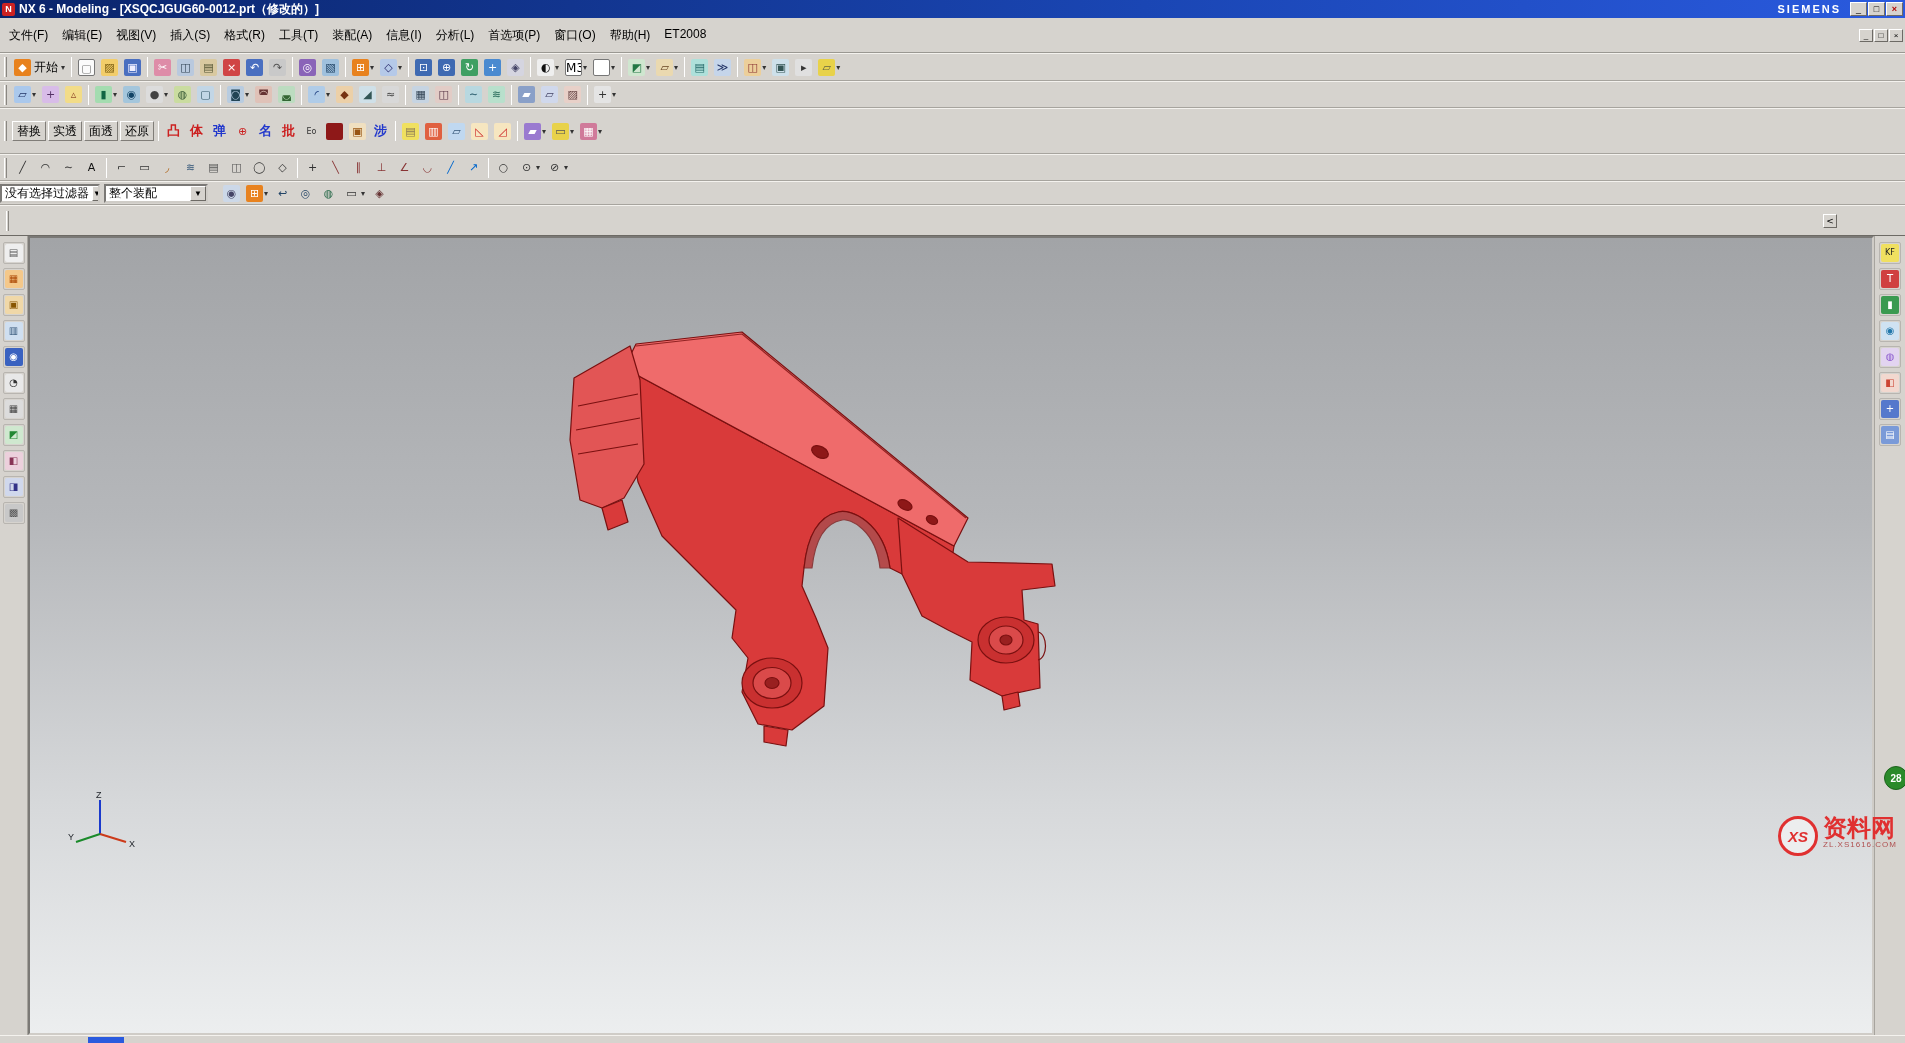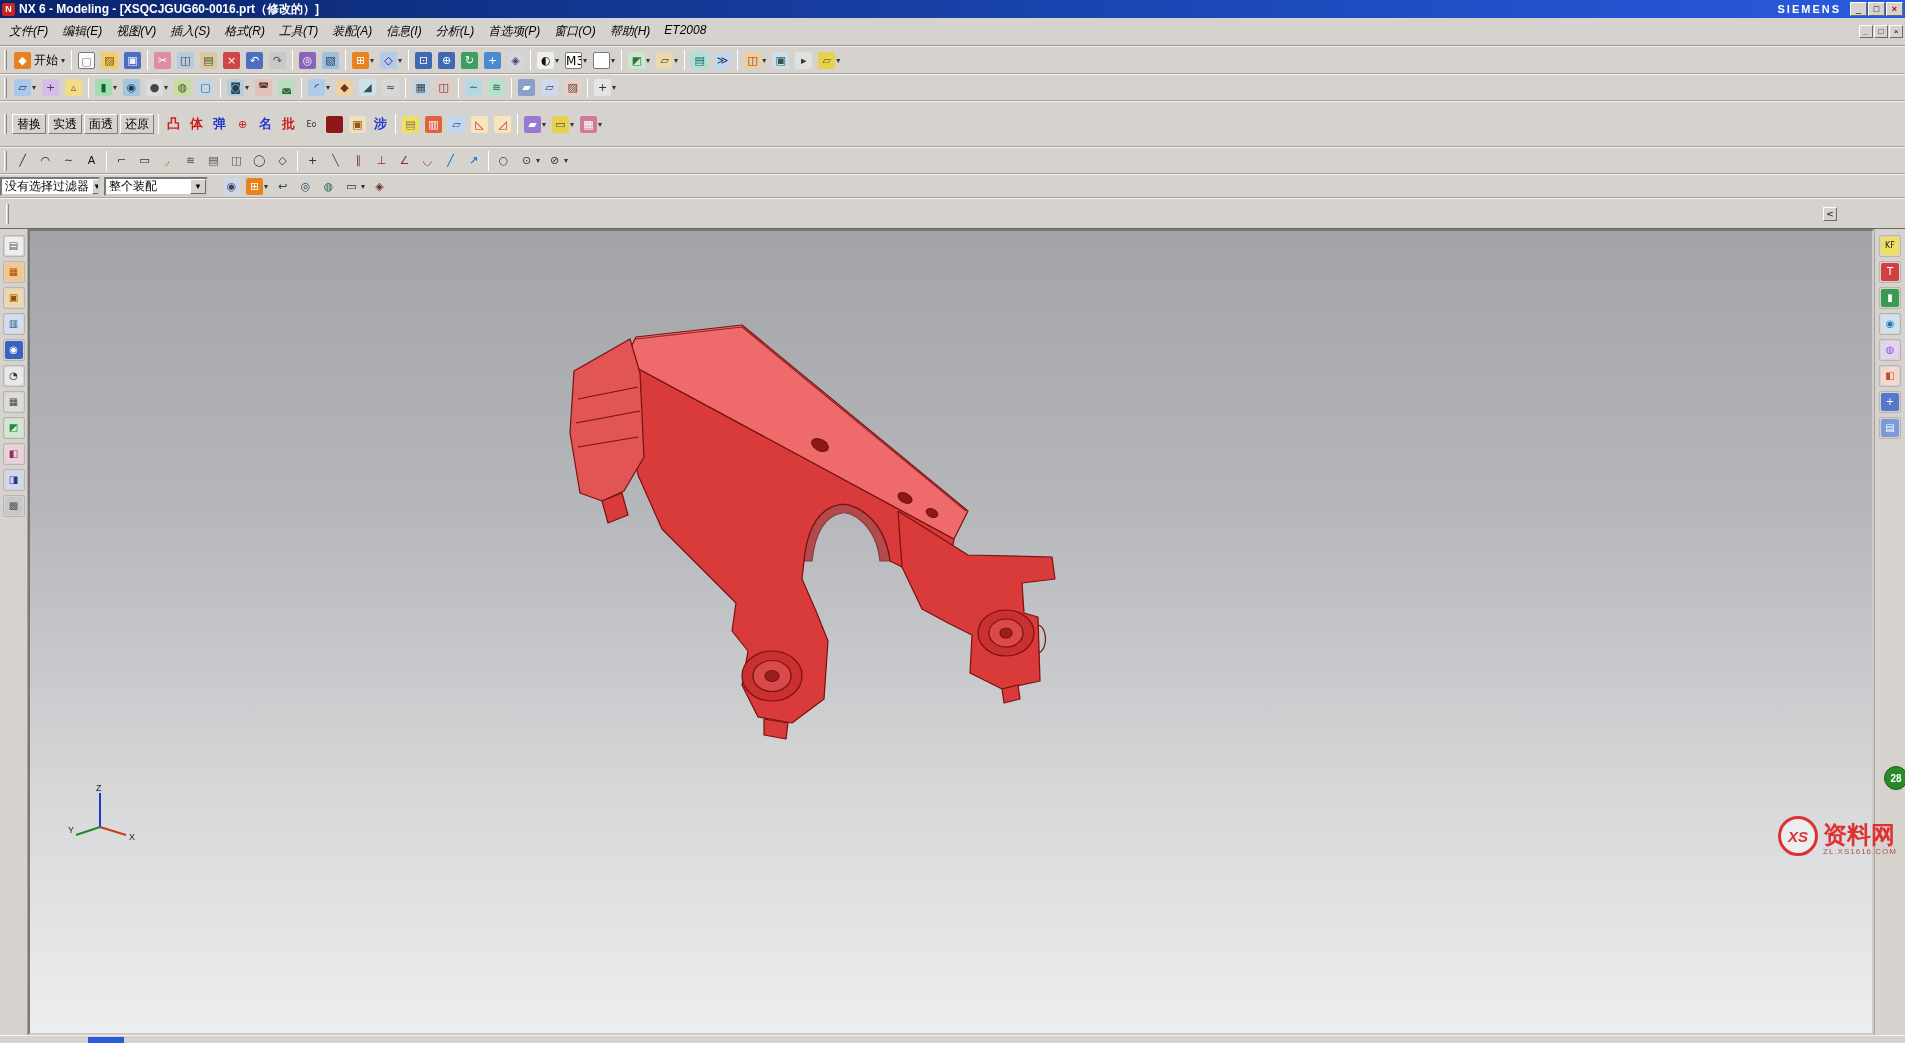--- a/index.html
+++ b/index.html
@@ -14,21 +14,21 @@
   .nx-logo { width:13px; height:13px; background:#cc2222; color:#fff; font-size:9px; font-weight:bold;
     text-align:center; line-height:13px; margin-right:4px; border-radius:2px; }
   .title-text { font-weight:bold; font-size:12px; white-space:nowrap; }
   .tb-spacer { flex:1; }
   .brand { font-weight:bold; letter-spacing:2px; font-size:11px; margin-right:8px; }
   .win-btn { width:17px; height:14px; background:#d6d3ce; color:#000; border:1px solid;
     border-color:#fff #6d6a65 #6d6a65 #fff; font-size:9px; line-height:12px; text-align:center; margin-left:1px; }
   .win-btn.close { color:#b00000; font-weight:bold; }
 
   
-  .menubar { height:28px; display:flex; align-items:center; border-bottom:1px solid #9a9892; flex:0 0 auto; padding-left:2px;font-style:italic; }
+  .menubar { height:35px; display:flex; align-items:center; border-bottom:1px solid #9a9892; flex:0 0 auto; padding-left:2px; }
   .menu-item { padding:1px 7px; white-space:nowrap; cursor:default; }
   .mdi-btn { width:14px; height:13px; background:#d6d3ce; border:1px solid; border-color:#fff #6d6a65 #6d6a65 #fff;
     font-size:8px; line-height:11px; text-align:center; margin-left:1px; }
   .mdi-group { margin-left:auto; margin-right:2px; display:flex; }
 
   
   .toolbar-row { display:flex; align-items:center; border-top:1px solid #f4f2ee; border-bottom:1px solid #a7a49e;
     padding:1px 2px; flex:0 0 auto; }
   .row-std  { height:28px; }
   .row-feat { height:27px; }
@@ -85,41 +85,41 @@
   .f-hole  { fill:var(--model_hole); }
   .ln  { stroke:#9c1f1f; fill:none; stroke-width:1; }
   .hl  { stroke:#f5a0a0; fill:none; stroke-width:2; opacity:.8; }
   .jcut{ stroke:var(--model_edge); fill:none; }
 
   .triad { position:absolute; left:38px; top:552px; width:72px; height:62px; }
   .triad line { stroke-width:2; }
   .triad text { font-size:9px; fill:#22262c; font-family:"Liberation Sans",sans-serif; }
 
   
-  .watermark { position:absolute; left:1778px; top:816px; display:flex; align-items:flex-end; z-index:5; }
+  .watermark { position:absolute; left:1778px; top:816px; display:flex; align-items:flex-start; z-index:5; }
   .wm-logo { width:40px; height:40px; border:3px solid #e03030; border-radius:50%; color:#e03030;
     font-style:italic; font-weight:bold; font-size:15px; display:flex; align-items:center; justify-content:center;
     background:rgba(255,255,255,.5); margin-right:5px; }
   .wm-title { color:#e03030; font-weight:bold; font-size:24px; line-height:24px; }
   .wm-sub { color:#b05050; font-size:8px; letter-spacing:1px; }
   .badge { position:absolute; left:1884px; top:766px; width:24px; height:24px; border-radius:50%;
     background:#2a8a2a; color:#fff; font-size:10px; font-weight:bold; display:flex; align-items:center;
     justify-content:center; z-index:5; border:1px solid #1d621d; }
 
   .bottomstrip { height:8px; background:#d6d3ce; border-top:1px solid #f4f2ee; flex:0 0 auto; position:relative; }
   .taskbar-fragment { position:absolute; left:88px; top:1px; width:36px; height:7px; background:#2a5ade; }
 </style>
 </head>
 <body>
 
 <div class="app">
 
   <div class="titlebar">
     <span class="nx-logo">N</span>
-    <span class="title-text">NX 6 - Modeling - [XSQCJGUG60-0016.prt（修改的）]</span>
+    <span class="title-text">NX 6 - Modeling - [XSQCJGUG60-0012.prt（修改的）]</span>
     <span class="tb-spacer"></span>
     <span class="brand">SIEMENS</span>
     <span class="win-btn">_</span>
     <span class="win-btn">□</span>
     <span class="win-btn close">×</span>
   </div>
 
   <div class="menubar">
     <span id="menu-host" style="display:flex">
         <span class="menu-item">文件(F)</span>

